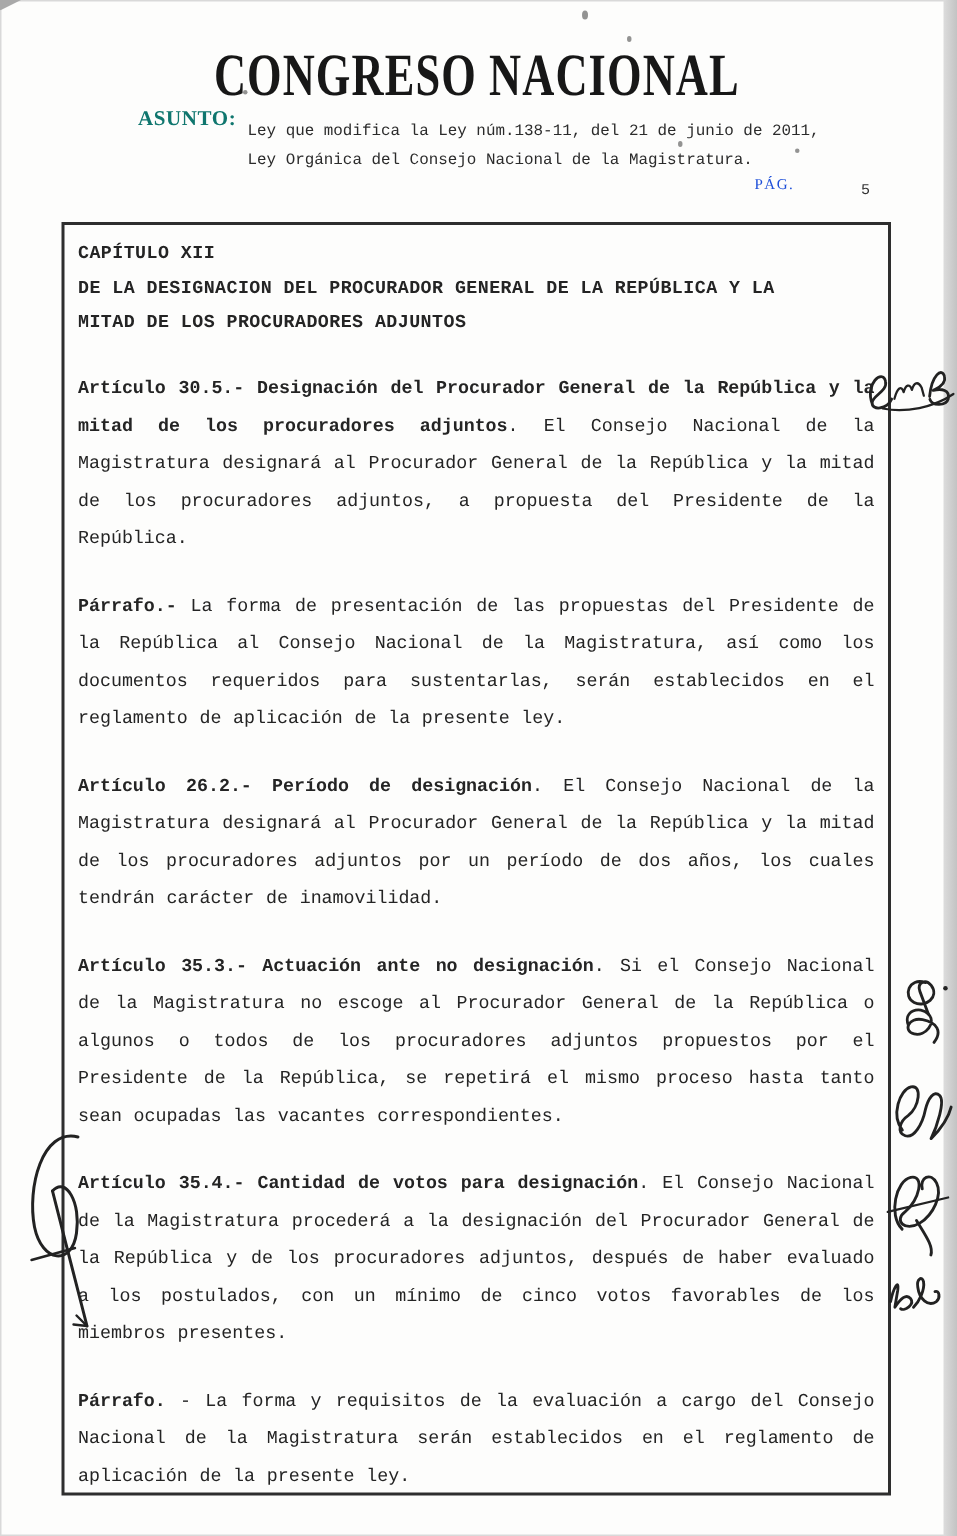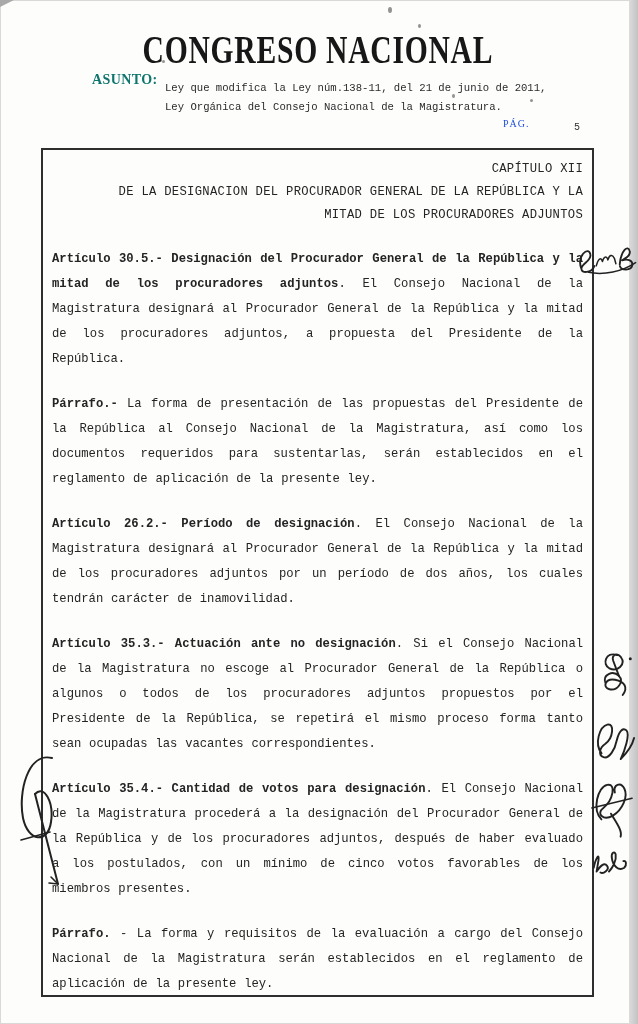--- a/index.html
+++ b/index.html
@@ -35,21 +35,21 @@
 
   
   .doc-box{
     position:absolute;left:41px;top:148px;width:553px;height:849px;
     box-sizing:border-box;border:2px solid #2e2e2e;
     padding:8px 9px 0 9px;
     font-family:"Liberation Mono", monospace;
     font-size:12.2px;color:#242424;
     background:transparent;
   }
-  .chap-line{text-align:right;font-weight:400;line-height:23px;letter-spacing:.3px;}
+  .chap-line{text-align:left;font-weight:700;line-height:23px;letter-spacing:.3px;}
   .para{
     margin:20px 0 0 0;
     line-height:25px;
     text-align:justify;
     text-align-last:left;
     word-spacing:.5px;
   }
   .para .lead{font-weight:700;}
 
   
@@ -84,21 +84,21 @@
     <div class="chap-line">CAPÍTULO XII</div>
     <div class="chap-line">DE LA DESIGNACION DEL PROCURADOR GENERAL DE LA REPÚBLICA Y LA</div>
     <div class="chap-line">MITAD DE LOS PROCURADORES ADJUNTOS</div>
 
     <p class="para"><span class="lead">Artículo 30.5.- Designación del Procurador General de la República y la mitad de los procuradores adjuntos</span><span>. El Consejo Nacional de la Magistratura designará al Procurador General de la República y la mitad de los procuradores adjuntos, a propuesta del Presidente de la República.</span></p>
 
     <p class="para"><span class="lead">Párrafo.-</span><span> La forma de presentación de las propuestas del Presidente de la República al Consejo Nacional de la Magistratura, así como los documentos requeridos para sustentarlas, serán establecidos en el reglamento de aplicación de la presente ley.</span></p>
 
     <p class="para"><span class="lead">Artículo 26.2.- Período de designación</span><span>. El Consejo Nacional de la Magistratura designará al Procurador General de la República y la mitad de los procuradores adjuntos por un período de dos años, los cuales tendrán carácter de inamovilidad.</span></p>
 
-    <p class="para"><span class="lead">Artículo 35.3.- Actuación ante no designación</span><span>. Si el Consejo Nacional de la Magistratura no escoge al Procurador General de la República o algunos o todos de los procuradores adjuntos propuestos por el Presidente de la República, se repetirá el mismo proceso forma tanto sean ocupadas las vacantes correspondientes.</span></p>
+    <p class="para"><span class="lead">Artículo 35.3.- Actuación ante no designación</span><span>. Si el Consejo Nacional de la Magistratura no escoge al Procurador General de la República o algunos o todos de los procuradores adjuntos propuestos por el Presidente de la República, se repetirá el mismo proceso hasta tanto sean ocupadas las vacantes correspondientes.</span></p>
 
     <p class="para"><span class="lead">Artículo 35.4.- Cantidad de votos para designación</span><span>. El Consejo Nacional de la Magistratura procederá a la designación del Procurador General de la República y de los procuradores adjuntos, después de haber evaluado a los postulados, con un mínimo de cinco votos favorables de los miembros presentes.</span></p>
 
     <p class="para"><span class="lead">Párrafo.</span><span> - La forma y requisitos de la evaluación a cargo del Consejo Nacional de la Magistratura serán establecidos en el reglamento de aplicación de la presente ley.</span></p>
   </div>
 
   <div class="annot" style="left:576px;top:239px;transform:rotate(-6deg);">
     <svg width="62" height="42" viewBox="0 0 66 42">
       <path d="M5 28 C1 13 15 4 16 13 C17 20 6 22 5 27 C4 33 15 33 19 26"></path>
       <path class="thin" d="M21 26 C24 18 27 17 28 22 C30 17 33 16 34 21 C36 16 39 15 41 20 L42 26"></path>

